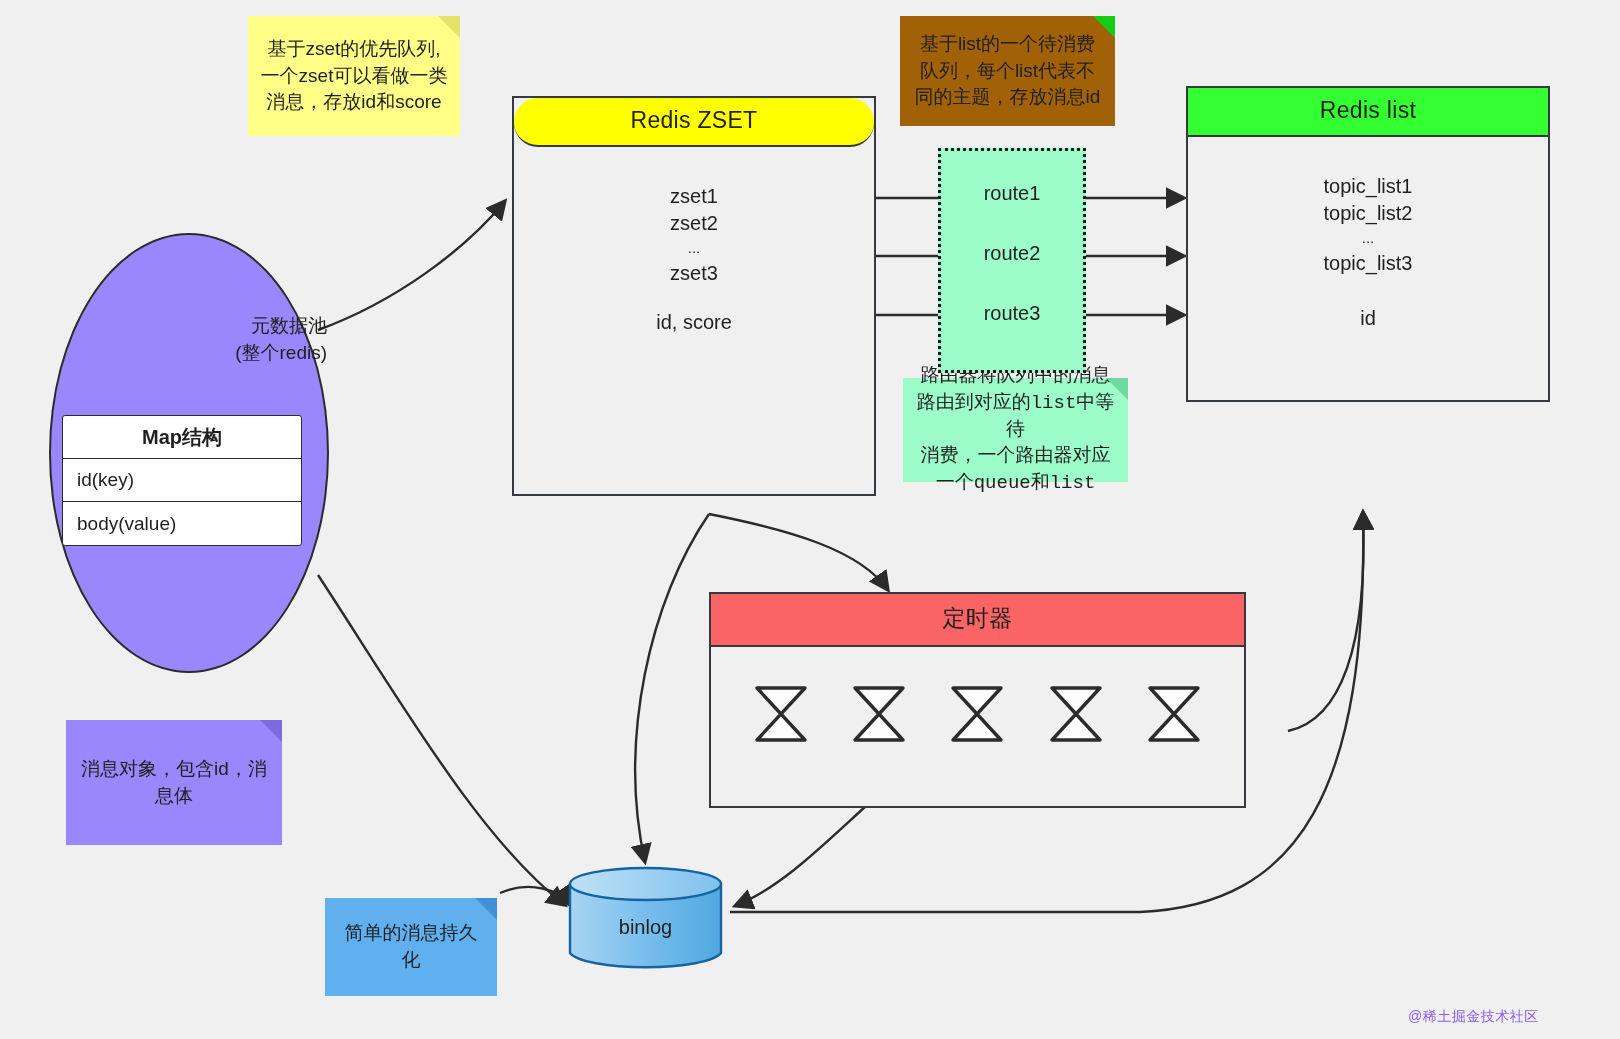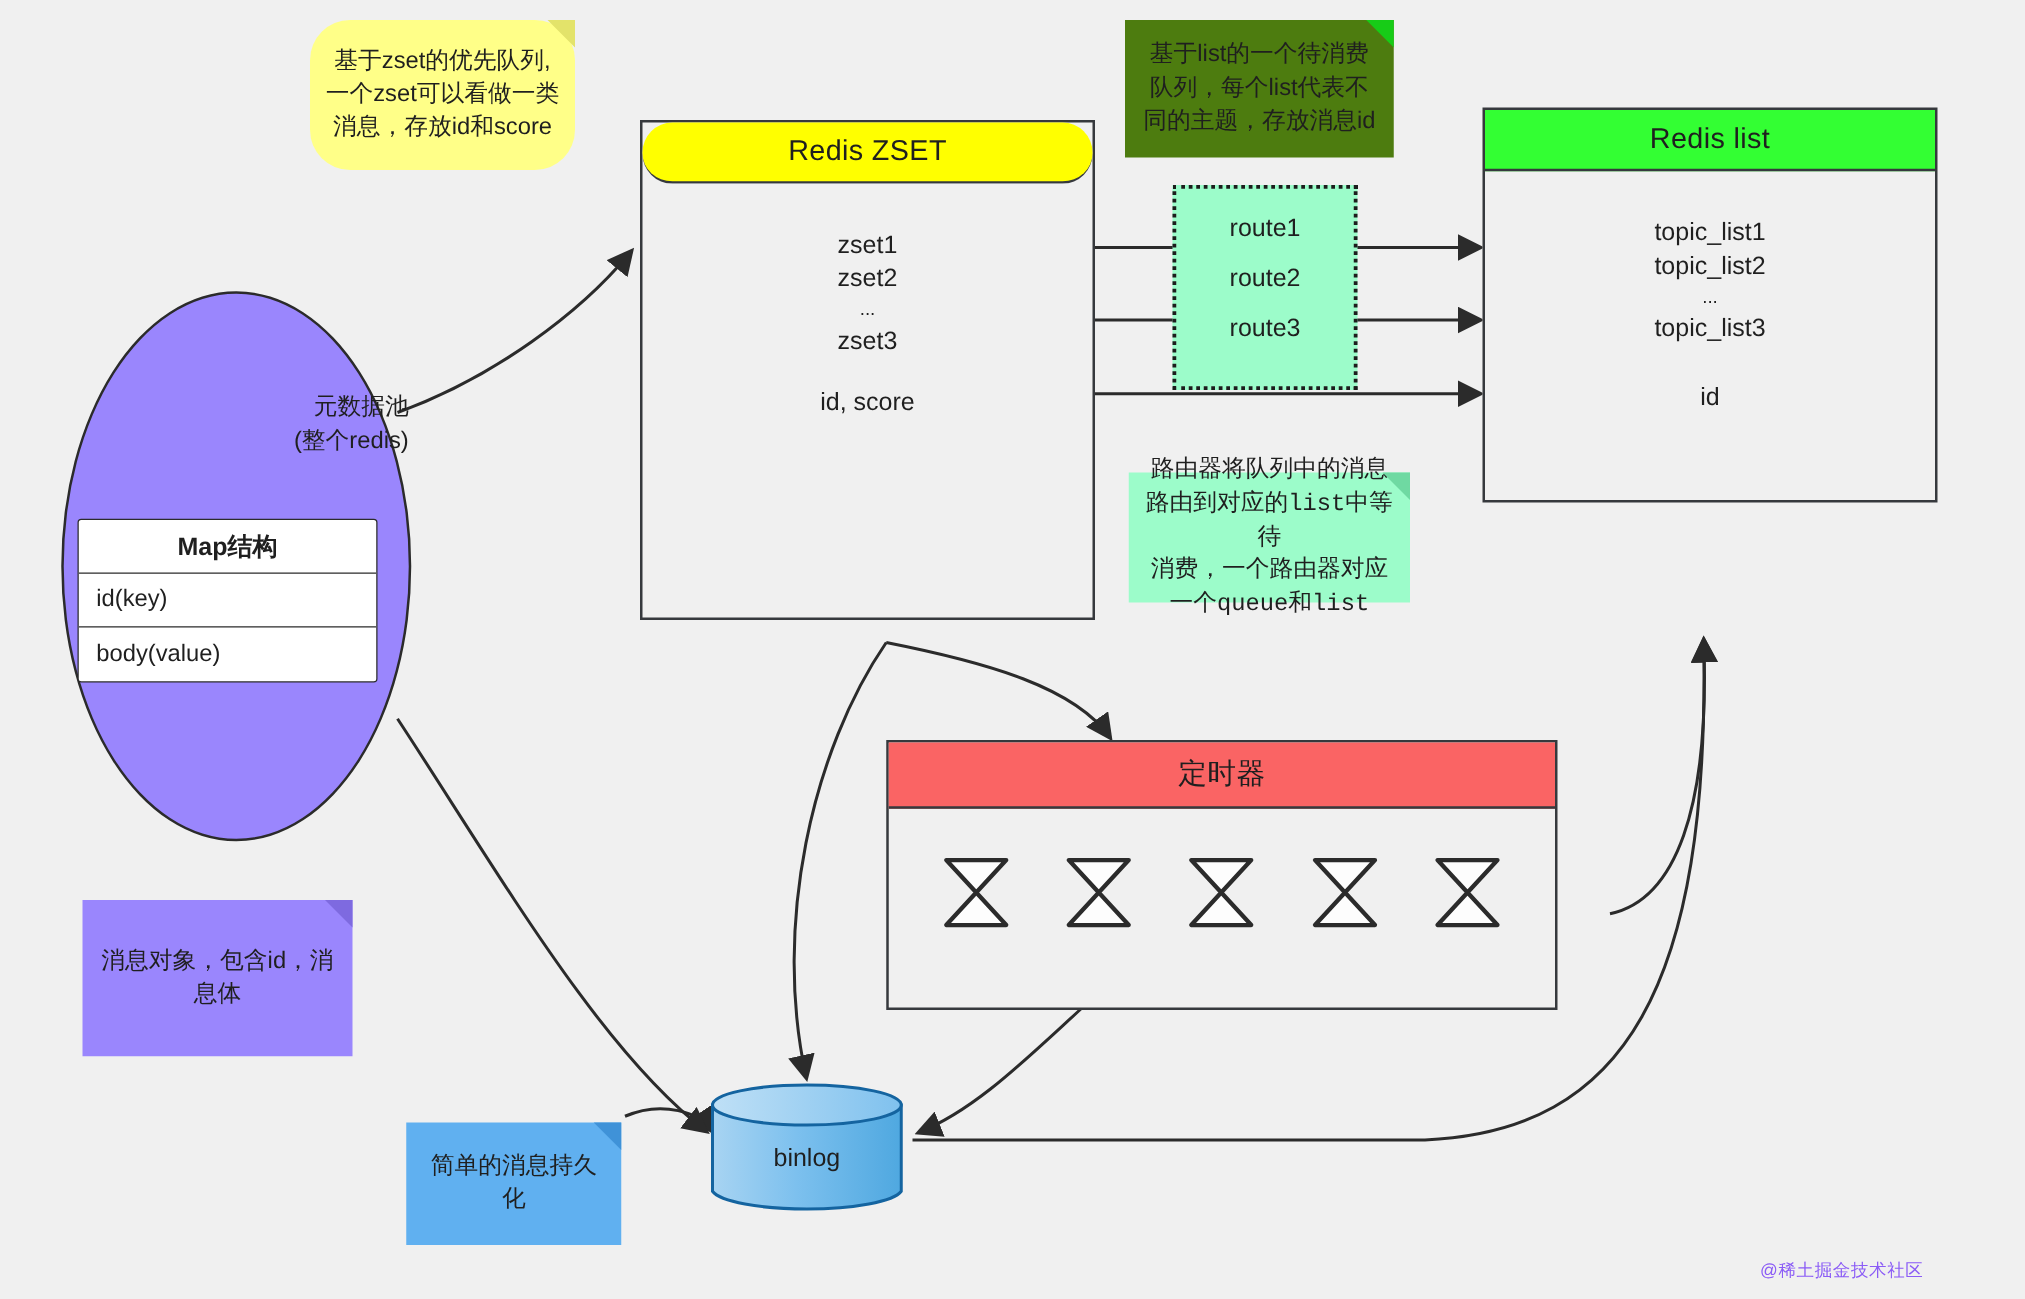--- a/index.html
+++ b/index.html
@@ -47,21 +47,21 @@
     top: 0;
     right: 0;
     width: 0;
     height: 0;
   }
   .note-yellow { background: #ffff88; font-size: 19px; }
   .note-yellow .fold {
     border-left: 22px solid transparent;
     border-top: 22px solid #e3e36a;
   }
-  .note-green { background: #4d7c0f; font-size: 19px; }
+  .note-green { background: #a16207; font-size: 19px; }
   .note-green .fold {
     border-left: 22px solid transparent;
     border-top: 22px solid #17cc17;
   }
   .note-mint { background: #9cfcca; font-size: 19px; }
   .note-mint .fold {
     border-left: 22px solid transparent;
     border-top: 22px solid #6fd9a2;
   }
   .note-purple { background: #9a86fd; font-size: 19px; }
@@ -253,21 +253,21 @@
       <path d="M1288,731 C1340,720 1368,648 1363,512" marker-end="url(#arrow)"></path>
 
       <path d="M730,912 L1140,912 C1300,905 1368,790 1363,512" marker-end="url(#arrow)"></path>
 
       <path d="M500,893 C530,880 560,890 570,905" marker-end="url(#arrow)"></path>
 
       <path d="M318,575 C400,700 480,840 565,905" marker-end="url(#arrow)"></path>
     </g>
   </svg>
 
-  <div class="note note-yellow" style="left:248px; top:16px; width:212px; height:120px;border-radius:32px;">
+  <div class="note note-yellow" style="left:248px; top:16px; width:212px; height:120px;">
     <span class="fold"></span>
     <span>基于zset的优先队列,
 一个zset可以看做一类
 消息，存放id和score</span>
   </div>
 
   <div class="note note-green" style="left:900px; top:16px; width:215px; height:110px;">
     <span class="fold"></span>
     <span>基于list的一个待消费
 队列，每个list代表不
@@ -300,21 +300,21 @@
         <div>zset1</div>
         <div>zset2</div>
         <div class="dots">...</div>
         <div>zset3</div>
         <div class="gap"></div>
         <div>id, score</div>
       </div>
     </div>
   </div>
 
-  <div class="route-box" style="left:938px; top:148px; width:148px; height:164px;">
+  <div class="route-box" style="left:938px; top:148px; width:148px; height:225px;">
     <div class="rt">route1</div>
     <div class="rt">route2</div>
     <div class="rt">route3</div>
   </div>
 
   <div class="boxnode" style="left:1186px; top:86px; width:364px; height:316px;">
     <div class="hdr hdr-green">Redis list</div>
     <div class="body">
       <div class="list-lines">
         <div>topic_list1</div>

